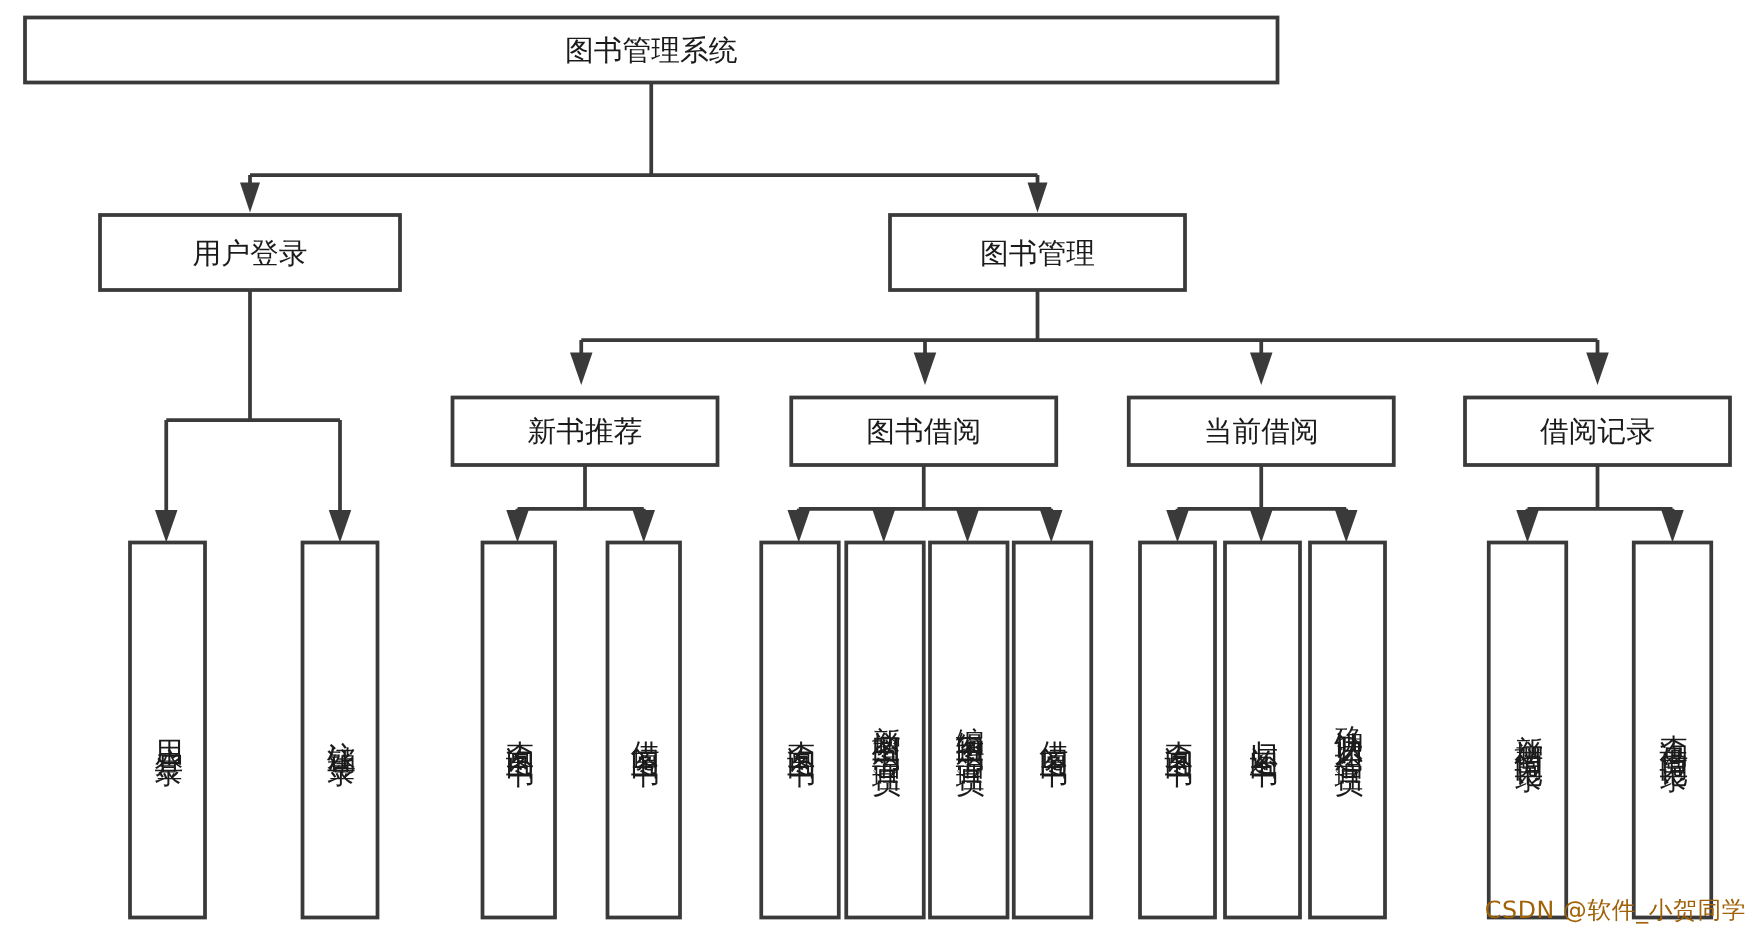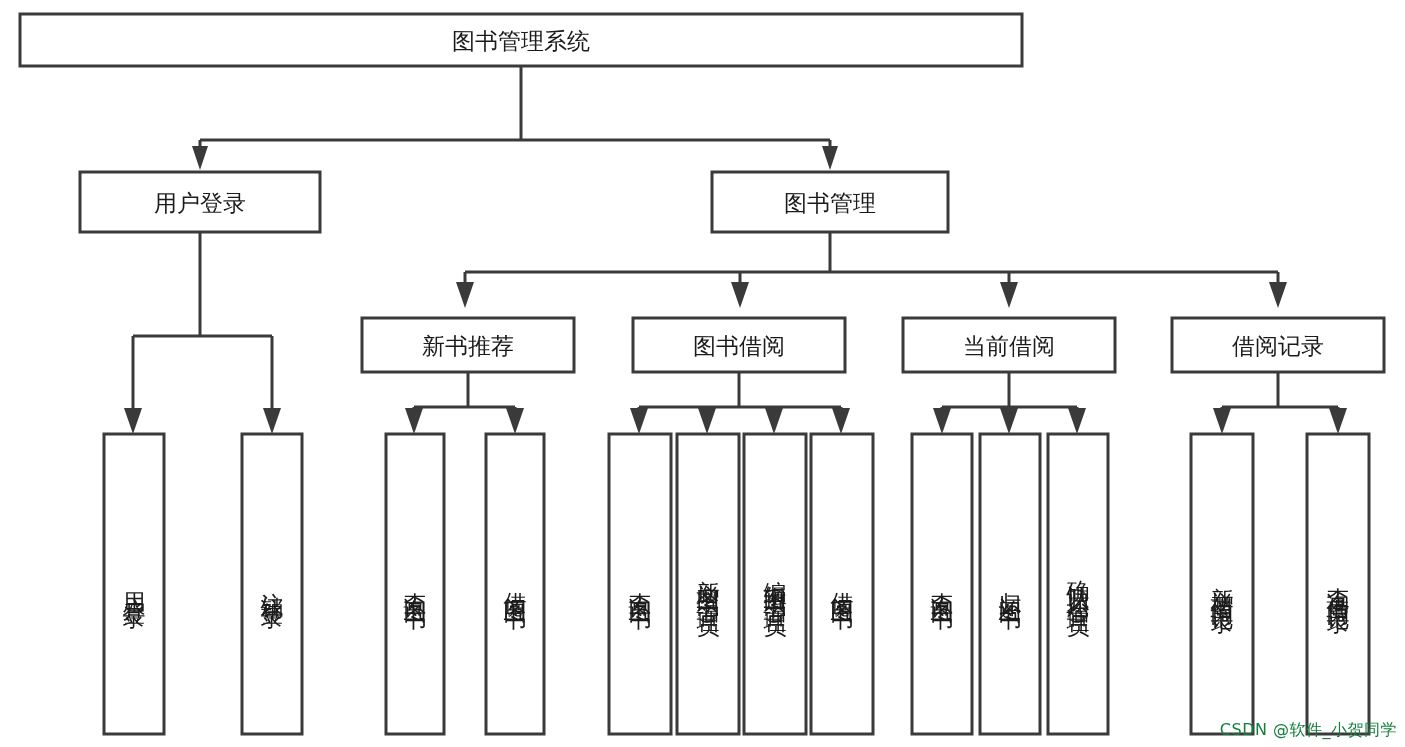--- a/index.html
+++ b/index.html
@@ -47,22 +47,22 @@
     font-size: 23px;
     fill: #1b1b1b;
     text-anchor: middle;
     dominant-baseline: central;
   }
   .watermark {
     position: absolute;
     right: 8px;
     bottom: 6px;
     font-family: "DejaVu Sans", "Liberation Sans", sans-serif;
-    font-size: 16px;
-    color: #15803d;
+    font-size: 19px;
+    color: #a16207;
     letter-spacing: 0.5px;
     white-space: nowrap;
     pointer-events: none;
     margin-left: 44px;
   }
   
   .vlabel {
     position: absolute;
     writing-mode: vertical-rl;
     text-orientation: upright;

